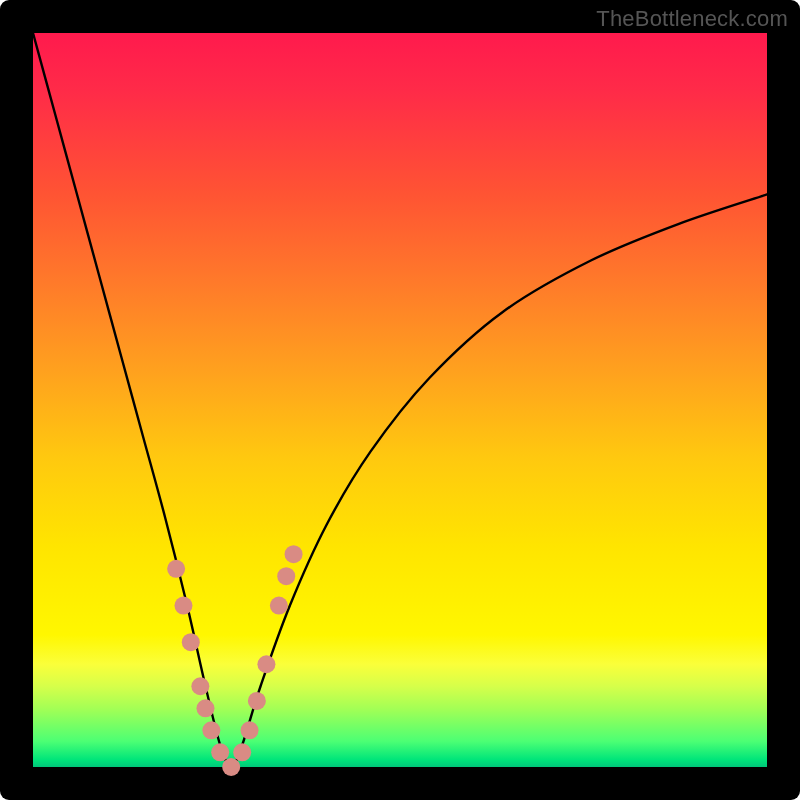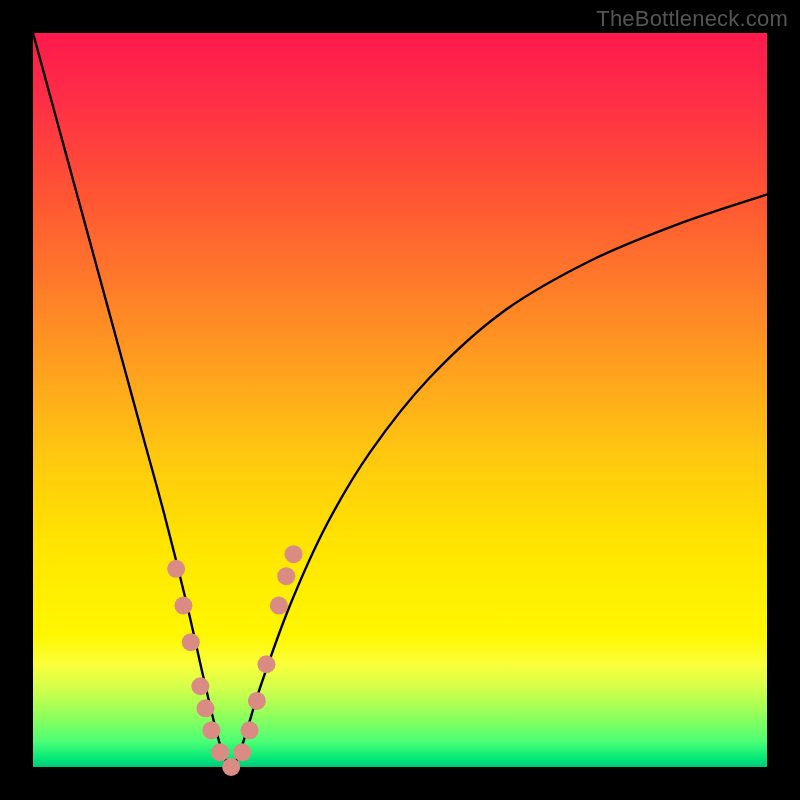--- a/index.html
+++ b/index.html
@@ -10,20 +10,21 @@
     overflow: hidden;
     background: #fff;
     font-family: Arial, Helvetica, sans-serif;
   }
   .frame {
     position: relative;
     width: 800px;
     height: 800px;
     background: #000;
     box-sizing: border-box;
+    border-radius: 9px;
   }
   .plot-area {
     position: absolute;
     left: 33px;
     top: 33px;
     width: 734px;
     height: 734px;
     
     background: linear-gradient(
       to bottom,

